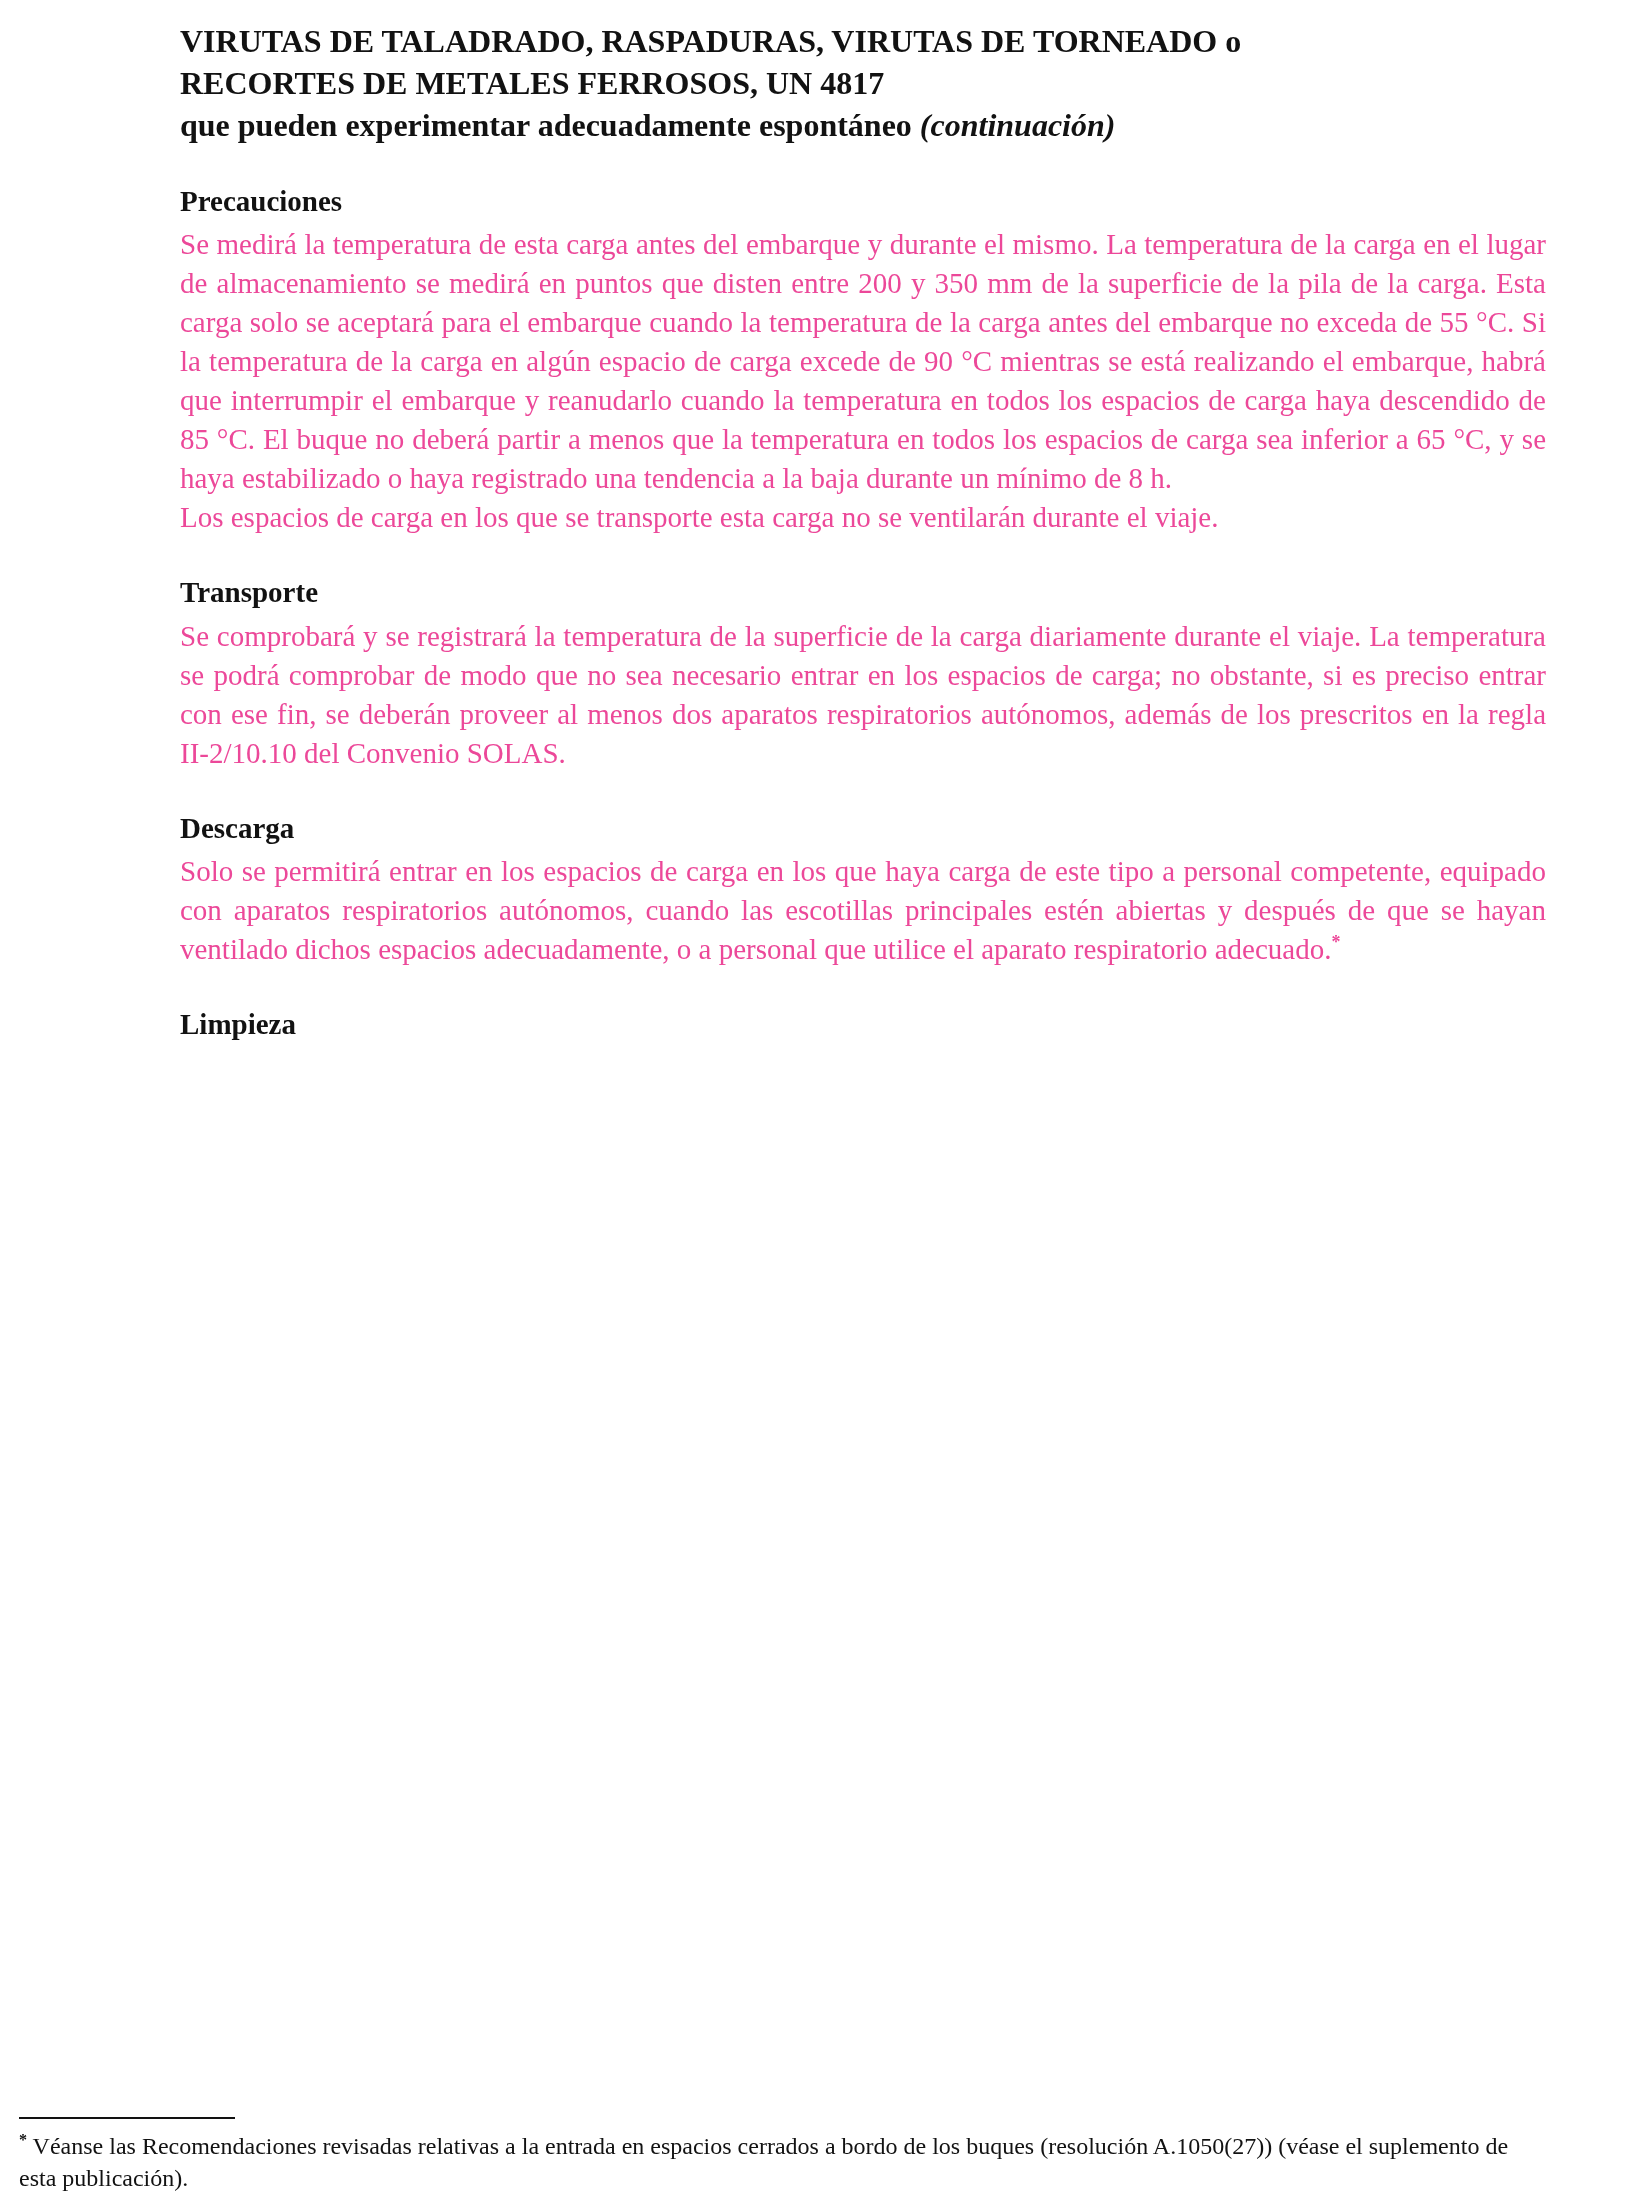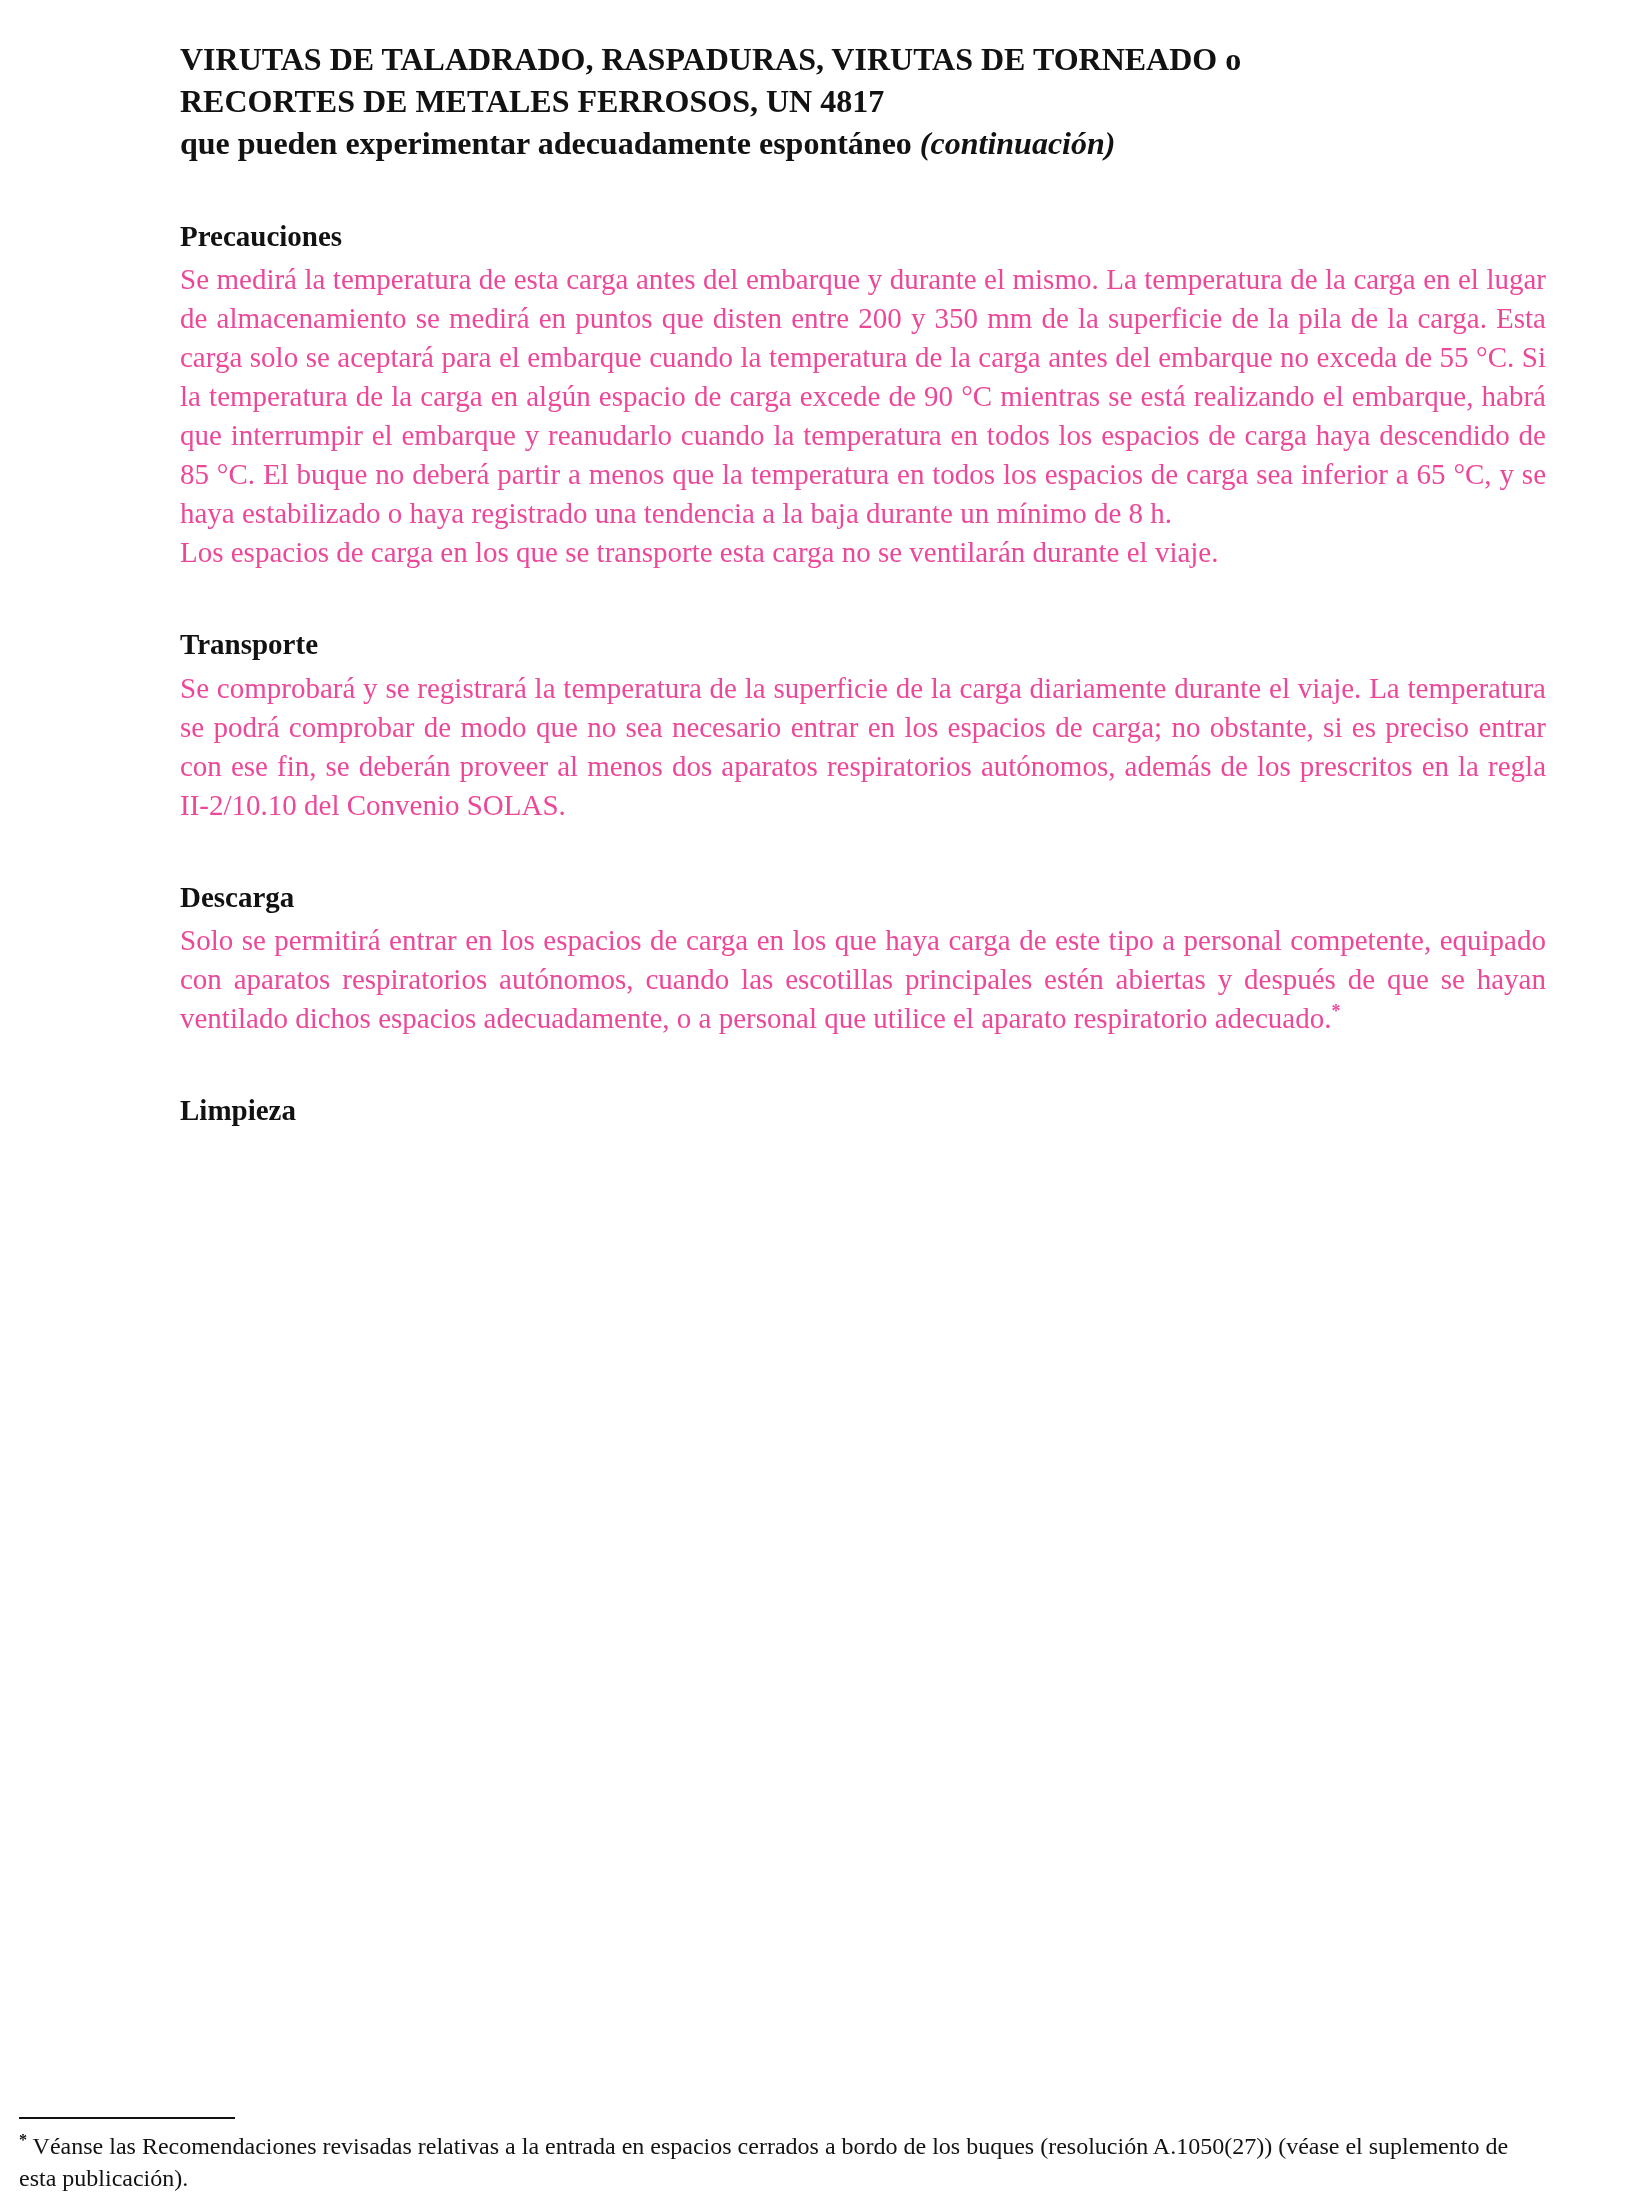--- a/index.html
+++ b/index.html
@@ -9,39 +9,39 @@
     width: 1648px;
     height: 2205px;
     background: #ffffff;
     color: #121212;
     font-family: "Liberation Serif", serif;
     overflow: hidden;
   }
   .content {
     position: absolute;
     left: 180px;
-    top: 38px;
+    top: 20px;
     width: 1366px;
   }
   .title-block {
     font-size: 32px;
     font-weight: bold;
     line-height: 42px;
     color: #121212;
   }
   .title-line { display: block; }
   .subtitle-italic {
     font-style: italic;
     font-weight: bold;
   }
   h2.section-heading {
     font-size: 29px;
     font-weight: bold;
     line-height: 35px;
-    margin-top: 55px;
+    margin-top: 38px;
     margin-bottom: 6.4px;
     color: #121212;
   }
   p.section-body {
     font-size: 29px;
     line-height: 39px;
     text-align: justify;
     color: #ec4899;
   }
   sup.fn-marker {

